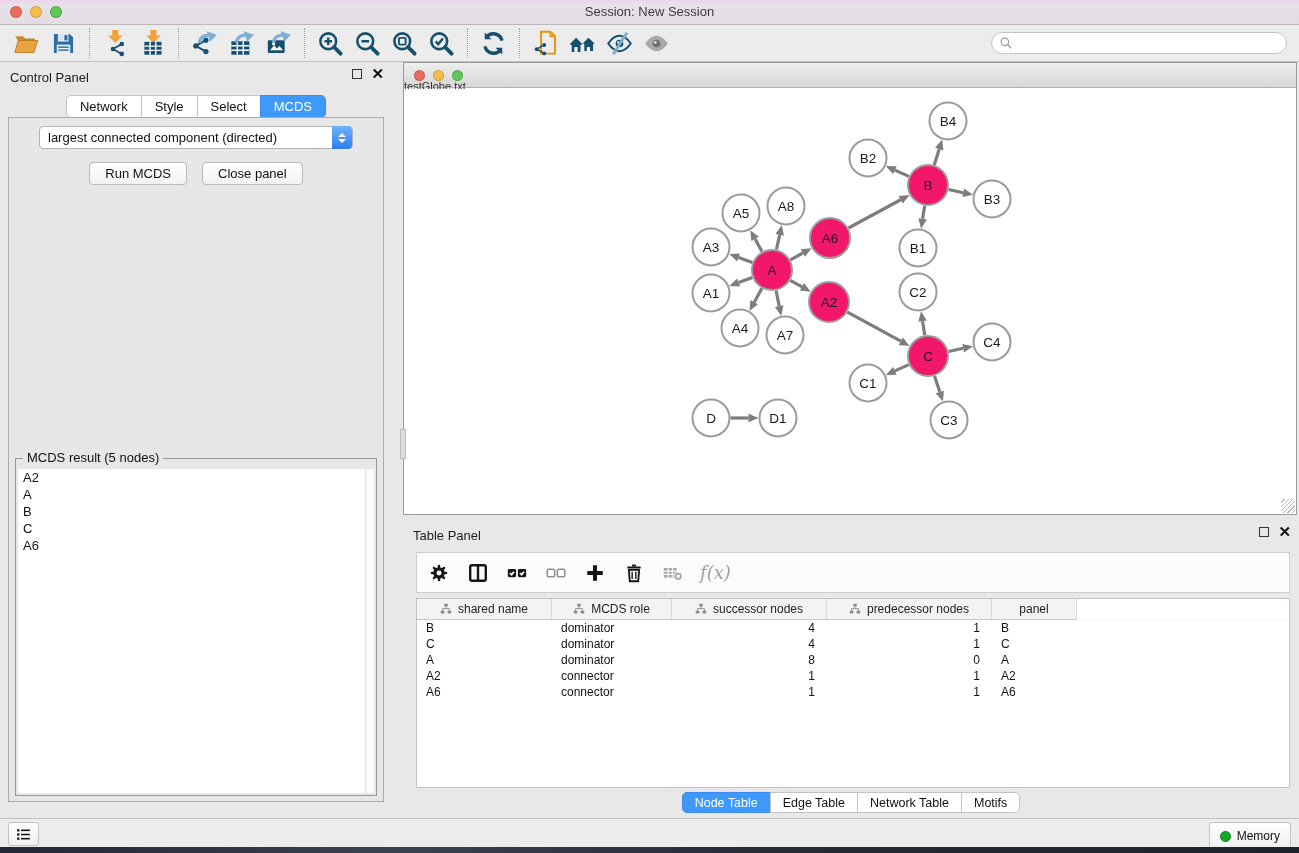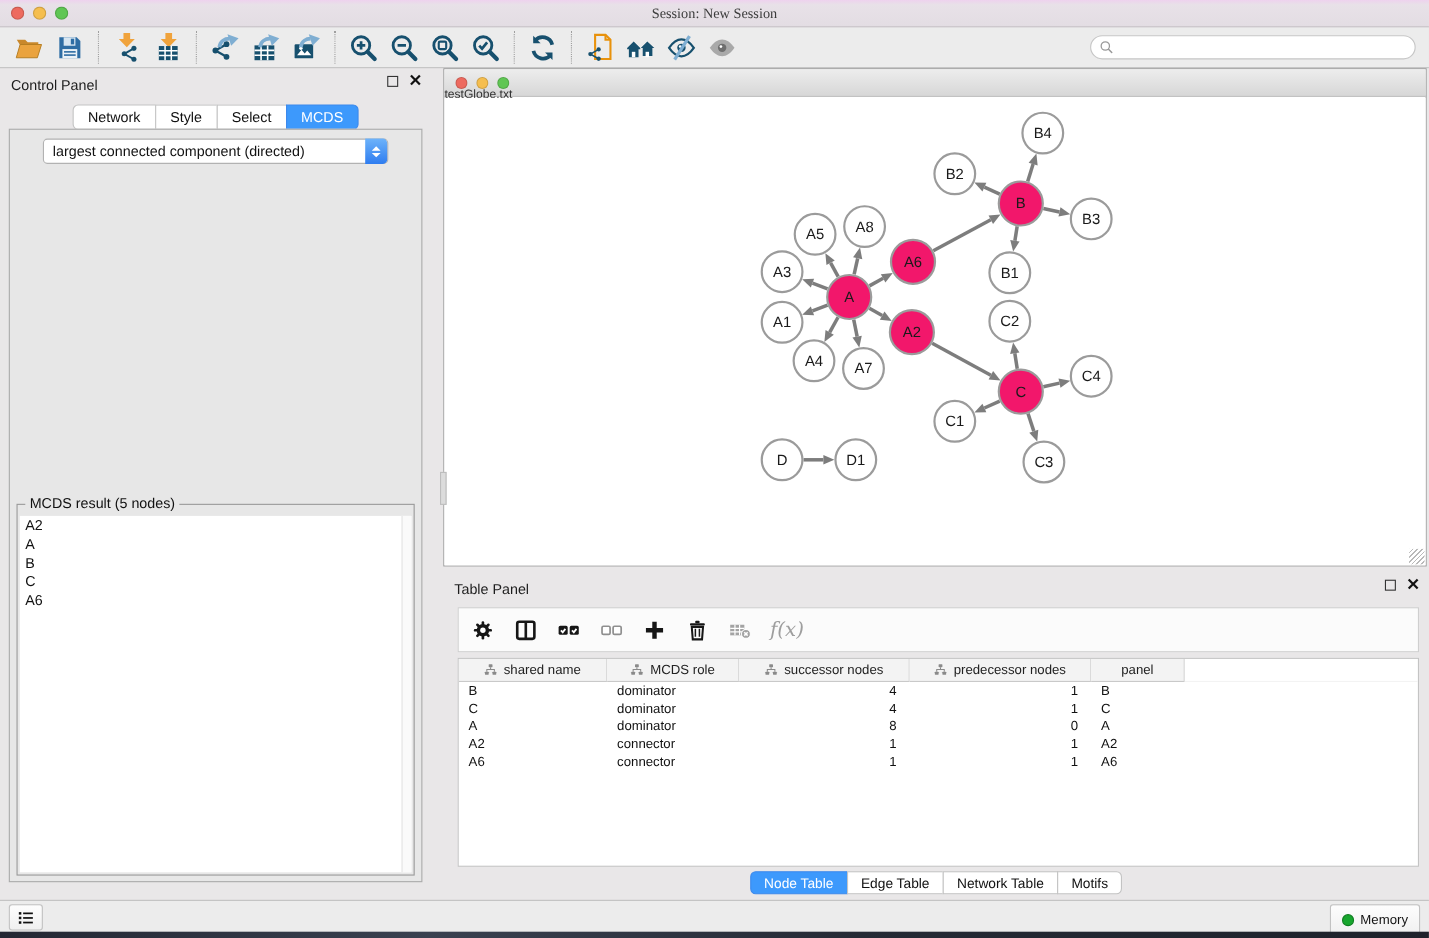--- a/index.html
+++ b/index.html
@@ -2,21 +2,21 @@
 <html><head>
 <meta charset="utf-8">
 <style>
   * { margin:0; padding:0; box-sizing:border-box; }
   html,body { width:1299px; height:853px; overflow:hidden;
     font-family:"Liberation Sans", sans-serif; background:#e9e7e8; }
 
   
   #titlebar { position:absolute; left:0; top:0; width:1299px; height:25px;
     background:linear-gradient(180deg,#eed2ee 0%,#e8e1e8 18%,#e3dde3 100%);
-    border-bottom:1px solid #bdb7bd;font-family:Liberation Serif, serif; }
+    border-bottom:1px solid #bdb7bd; }
   .lights { position:absolute; left:10px; top:6px; display:flex; gap:8px; }
   .light { width:12px; height:12px; border-radius:50%; border:1px solid rgba(0,0,0,.15); }
   .light.red{ background:#ed6a5f; } .light.yellow{ background:#f5be4f; } .light.green{ background:#60c654; }
   #titlebar .title { position:absolute; left:0; right:0; top:4px; text-align:center;
     font-size:13px; color:#3c3c3c; }
 
   
   #toolbar { position:absolute; left:0; top:25px; width:1299px; height:37px;
     background:#ececec; border-bottom:1px solid #c2c2c2; display:flex; align-items:center; padding:0 8px; }
   .tbtn { width:37px; height:31px; display:flex; align-items:center; justify-content:center; cursor:default; }
@@ -319,20 +319,24 @@
         <span class="seg-tab">Select</span>
         <span class="seg-tab active">MCDS</span>
       </span></div>
   <div id="cp-frame">
     <div id="opt-select">
       <span class="val">largest connected component (directed)</span>
       <span id="opt-stepper">
           <i class="up"></i>
           <i class="down"></i>
         </span>
+    </div>
+    <div id="cp-buttons">
+      <button class="mac-btn">Run MCDS</button>
+      <button class="mac-btn">Close panel</button>
     </div>
     <div id="result-group">
       <div id="result-legend">MCDS result (5 nodes)</div>
       <div id="result-list">
         <div id="result-items">
             <div class="result-item">A2</div>
             <div class="result-item">A</div>
             <div class="result-item">B</div>
             <div class="result-item">C</div>
             <div class="result-item">A6</div>

